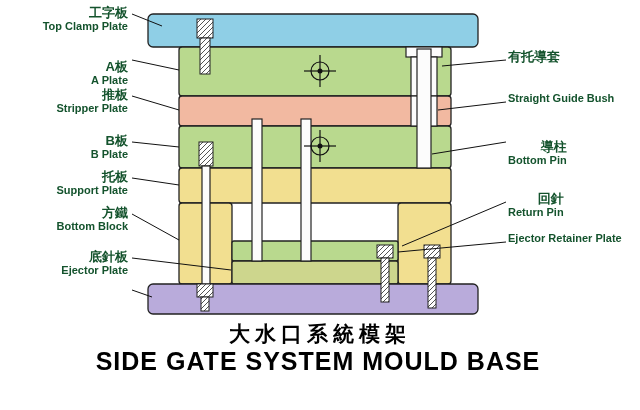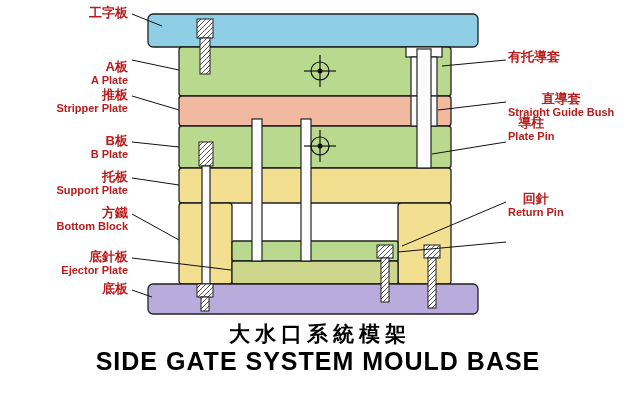--- a/index.html
+++ b/index.html
@@ -7,25 +7,25 @@
     width:640px; height:410px; position:relative; background:#ffffff;
     font-family:"Liberation Sans", sans-serif; overflow:hidden;
   }
   svg#diagram { position:absolute; top:0; left:0; }
   .plate { stroke:#222; stroke-width:1.3; }
   .pin   { fill:#fcfcfc; stroke:#222; stroke-width:1.2; }
   .screw { stroke:#222; stroke-width:1; }
   .leader{ stroke:#111; stroke-width:1; }
   .xline { stroke:#111; stroke-width:1.2; }
 
-  .lbl { position:absolute; font-weight:bold; white-space:nowrap; color:#b91c1c; }
+  .lbl { position:absolute; font-weight:bold; white-space:nowrap; color:#14532d; }
   .lbl .cn { display:block; font-size:13px; line-height:14px; }
   .lbl .en { display:block; font-size:11px; line-height:13px; }
   .lbl-left  { right:512px; text-align:right; }
-  .lbl-right { left:508px; text-align:center; }
+  .lbl-right { left:508px; text-align:right; }
 
   .title-cn { position:absolute; top:320px; left:0; width:640px; text-align:center;
               font-size:21px; font-weight:bold; letter-spacing:5px; }
   .title-en { position:absolute; top:347px; left:0; width:636px; text-align:center;
               font-size:25px; font-weight:bold; letter-spacing:1px; }
 </style>
 </head>
 <body>
 
 <div>
@@ -110,20 +110,21 @@
       <line class="leader" x1="506" y1="60" x2="442" y2="66"></line>
       <line class="leader" x1="506" y1="102" x2="438" y2="110"></line>
       <line class="leader" x1="506" y1="142" x2="432" y2="154"></line>
       <line class="leader" x1="506" y1="202" x2="402" y2="246"></line>
       <line class="leader" x1="506" y1="242" x2="398" y2="252"></line>
     </g>
   </svg>
 
   <div class="lbl lbl-left" style="top:6px">
     <span class="cn">工字板</span>
+    <span class="en">Top Clamp Plate</span>
   </div>
   <div class="lbl lbl-left" style="top:60px">
     <span class="cn">A板</span>
     <span class="en">A Plate</span>
   </div>
   <div class="lbl lbl-left" style="top:88px">
     <span class="cn">推板</span>
     <span class="en">Stripper Plate</span>
   </div>
   <div class="lbl lbl-left" style="top:134px">
@@ -136,37 +137,36 @@
   </div>
   <div class="lbl lbl-left" style="top:206px">
     <span class="cn">方鐵</span>
     <span class="en">Bottom Block</span>
   </div>
   <div class="lbl lbl-left" style="top:250px">
     <span class="cn">底針板</span>
     <span class="en">Ejector Plate</span>
   </div>
   <div class="lbl lbl-left" style="top:282px">
-    <span class="cn">底板</span>
   </div>
 
   <div class="lbl lbl-right" style="top:50px">
     <span class="cn">有托導套</span>
   </div>
   <div class="lbl lbl-right" style="top:92px">
-    <span class="cn">直導套</span>
     <span class="en">Straight Guide Bush</span>
   </div>
-  <div class="lbl lbl-right" style="top:116px">
+  <div class="lbl lbl-right" style="top:140px">
     <span class="cn">導柱</span>
-    <span class="en">Plate Pin</span>
+    <span class="en">Bottom Pin</span>
   </div>
   <div class="lbl lbl-right" style="top:192px">
     <span class="cn">回針</span>
     <span class="en">Return Pin</span>
   </div>
   <div class="lbl lbl-right" style="top:232px">
+    <span class="en">Ejector Retainer Plate</span>
   </div>
 
   <div class="title-cn">大水口系統模架</div>
   <div class="title-en">SIDE GATE SYSTEM MOULD BASE</div>
 
 </div>
 
 </body></html>

